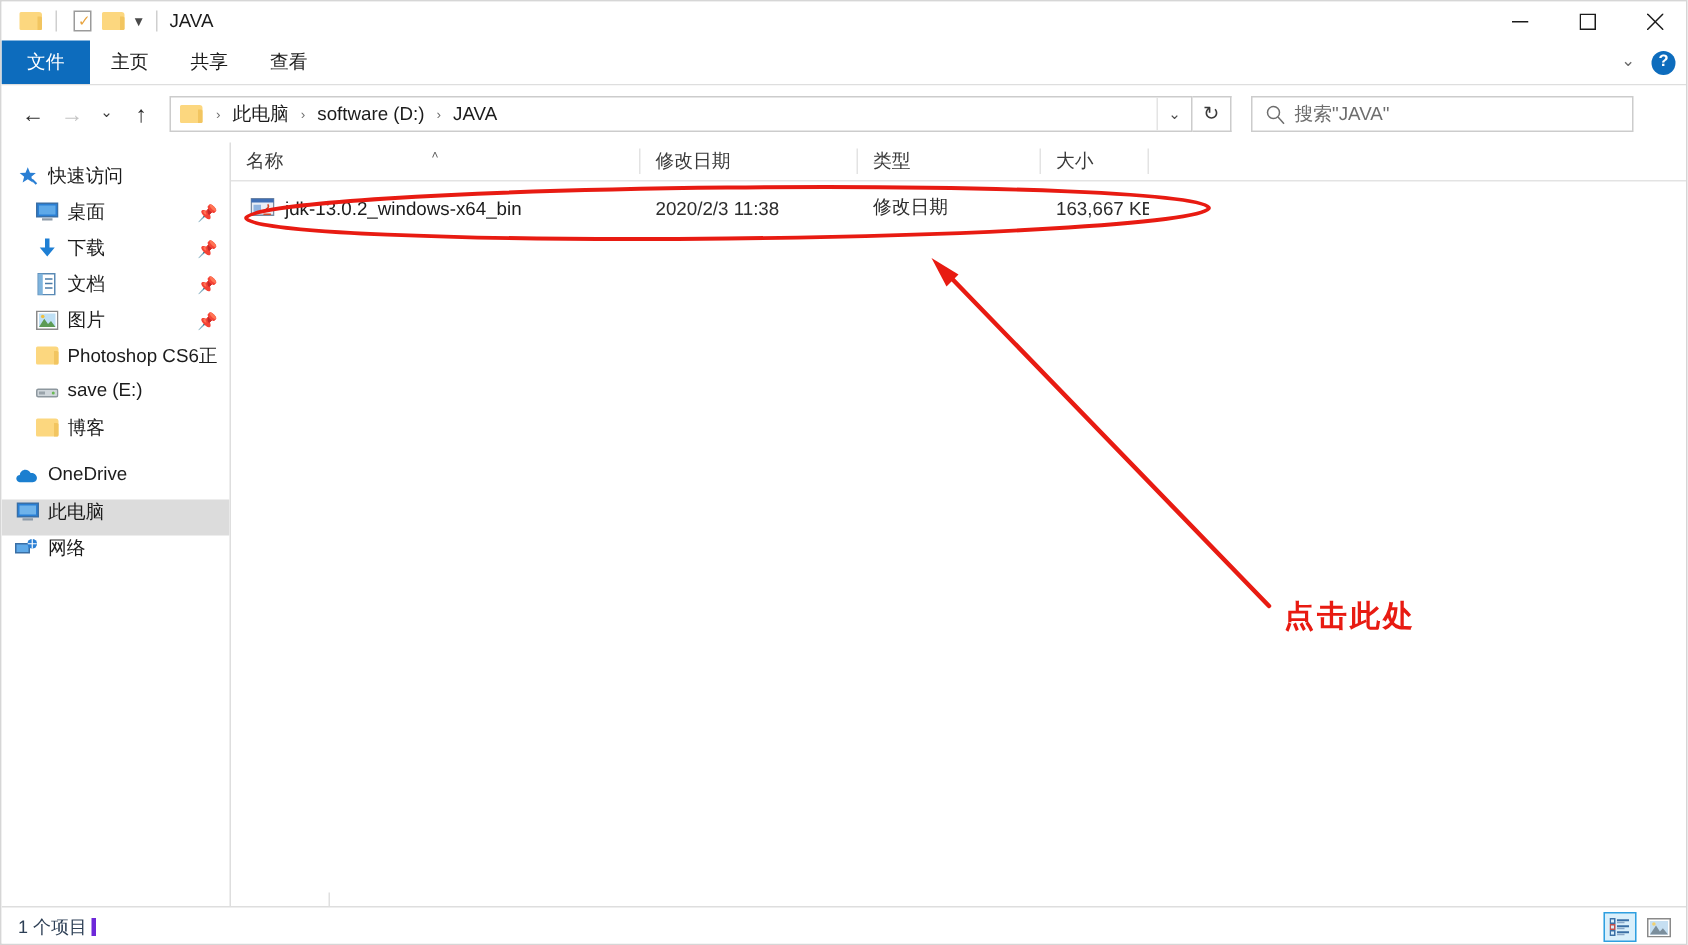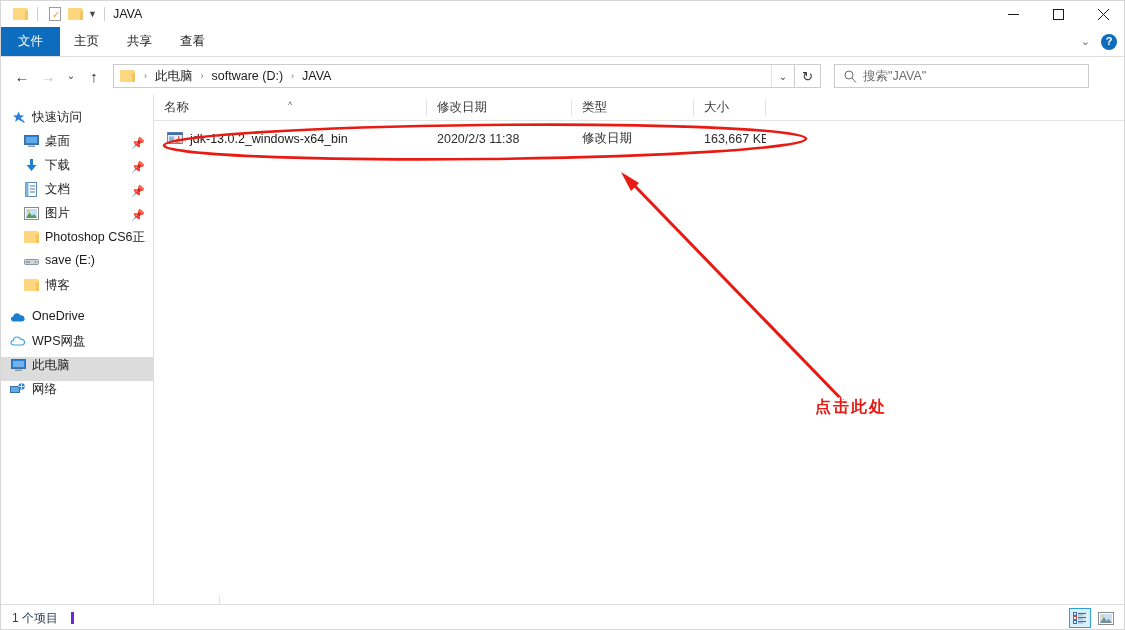--- a/index.html
+++ b/index.html
@@ -372,21 +372,21 @@
     border-top: 1px solid #dedede;
     background: #ffffff;
     display: flex;
     align-items: center;
     box-sizing: border-box;
   }
   .status-text {
     font-size: 12px;
     color: #2d3f55;
     padding-left: 11px;
-    padding-right: 13px;
+    padding-right: 3px;
     border-right: 3px solid #6d28d9;
     line-height: 1;
   }
   .viewmodes {
     margin-left: auto;
     display: flex;
     align-items: center;
     gap: 4px;
     padding-right: 9px;
   }
@@ -414,24 +414,24 @@
 
   
   .annot {
     position: absolute;
     left: 0; top: 0;
     width: 1125px; height: 630px;
     pointer-events: none;
   }
   .annot-text {
     position: absolute;
-    left: 814px;
+    left: 855px;
     top: 396px;
     font-family: Liberation Serif, serif;
-    font-size: 16px;
+    font-size: 20px;
     font-weight: bold;
     letter-spacing: 2px;
     color: #e81b12;
     text-shadow:
       -1.5px -1.5px 0 #ffffff,
        1.5px -1.5px 0 #ffffff,
       -1.5px  1.5px 0 #ffffff,
        1.5px  1.5px 0 #ffffff;
     white-space: nowrap;
   }
@@ -614,28 +614,20 @@
 
       <div class="side-item">
         <span class="side-ico">
           <svg width="16" height="11" viewBox="0 0 16 11">
             <path d="M4 9.5 C1.8 9.5 0.7 8 0.9 6.6 C1.1 5.3 2.2 4.6 3.2 4.6 C3.4 2.6 5 1.2 6.9 1.2 C8.5 1.2 9.8 2.1 10.4 3.4 C12.4 3.1 14.4 4.4 14.6 6.4 C14.8 8.2 13.5 9.5 11.8 9.5 Z" fill="#1b7fd0"></path>
           </svg>
         </span>
         <span class="lbl">OneDrive</span>
       </div>
 
-      <div class="side-item">
-        <span class="side-ico">
-          <svg width="16" height="12" viewBox="0 0 16 12">
-            <path d="M4 10 C1.9 10 0.8 8.6 1 7.3 C1.2 6 2.3 5.3 3.3 5.3 C3.5 3.3 5.1 2 7 2 C8.6 2 9.9 2.9 10.5 4.1 C12.4 3.8 14.3 5 14.5 6.9 C14.7 8.7 13.5 10 11.9 10 Z" fill="none" stroke="#3aa0e0" stroke-width="1.2"></path>
-          </svg>
-        </span>
-        <span class="lbl">WPS网盘</span>
-      </div>
 
       <div class="side-item sel">
         <span class="side-ico">
           <svg width="15" height="14" viewBox="0 0 15 14">
             <rect x="0.5" y="1.5" width="14" height="9" fill="#2a7fd4" stroke="#3a6fa5" stroke-width="1"></rect>
             <rect x="2" y="3" width="11" height="6" fill="#6fb3ea"></rect>
             <rect x="4" y="11.5" width="7" height="1.5" fill="#8c9aa8"></rect>
           </svg>
         </span>
         <span class="lbl">此电脑</span>

